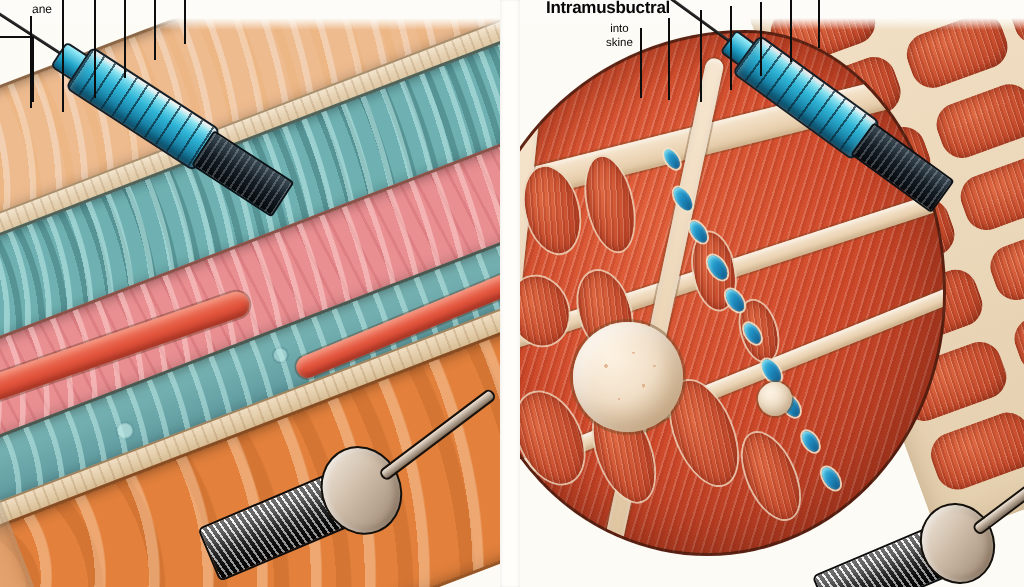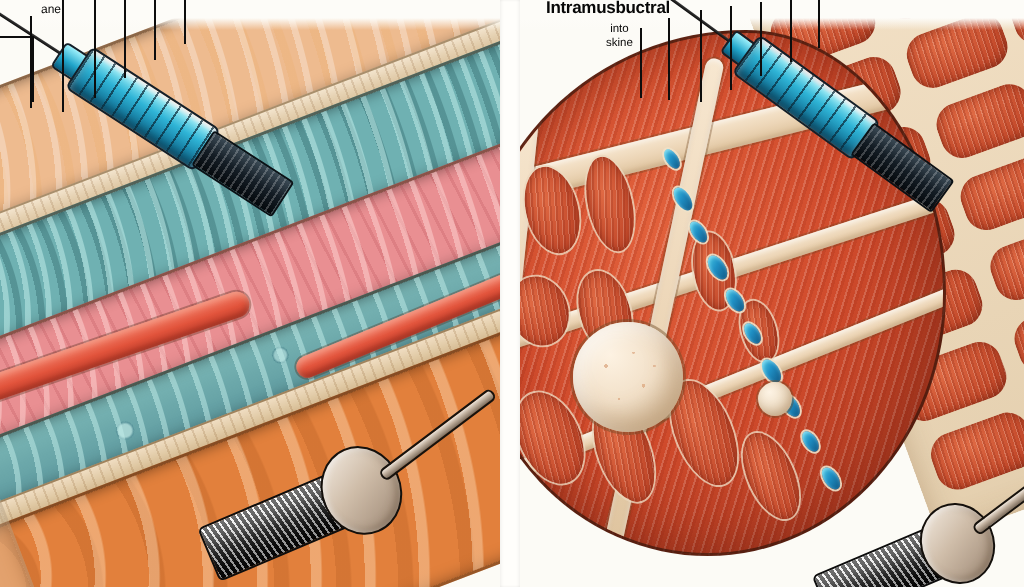--- a/index.html
+++ b/index.html
@@ -370,21 +370,21 @@
   #label-title{
     left:546px;top:-2px;
     font-size:17px;font-weight:bold;letter-spacing:-.3px;
   }
   #label-sub{
     left:606px;top:22px;
     font-size:11.5px;font-weight:normal;line-height:1.25;
     text-align:center;
   }
   #label-left-frag{
-    left:41px;top:2px;
+    left:32px;top:2px;
     font-size:12px;font-weight:normal;
   }
 
   
   .top-band{
     position:absolute;left:0;right:0;top:0;height:30px;
     background:linear-gradient(180deg,#fdfcf8 60%, rgba(253,252,248,0));
     z-index:20;pointer-events:none;
   }
 </style>

